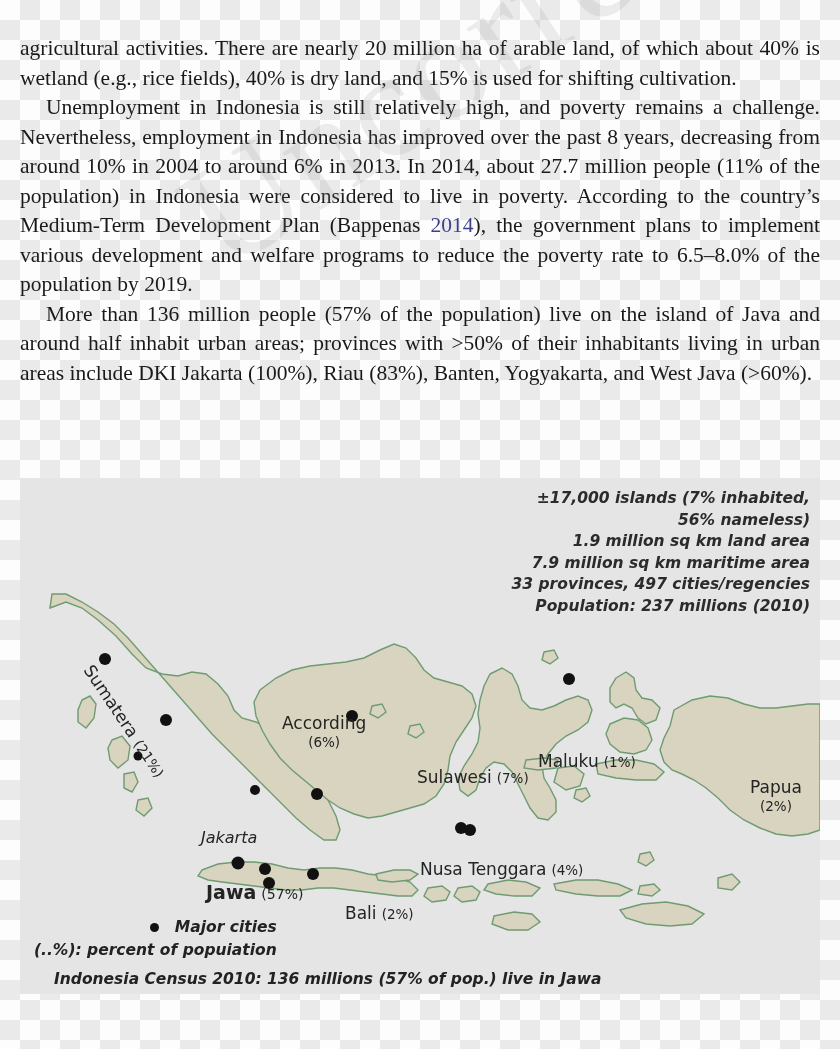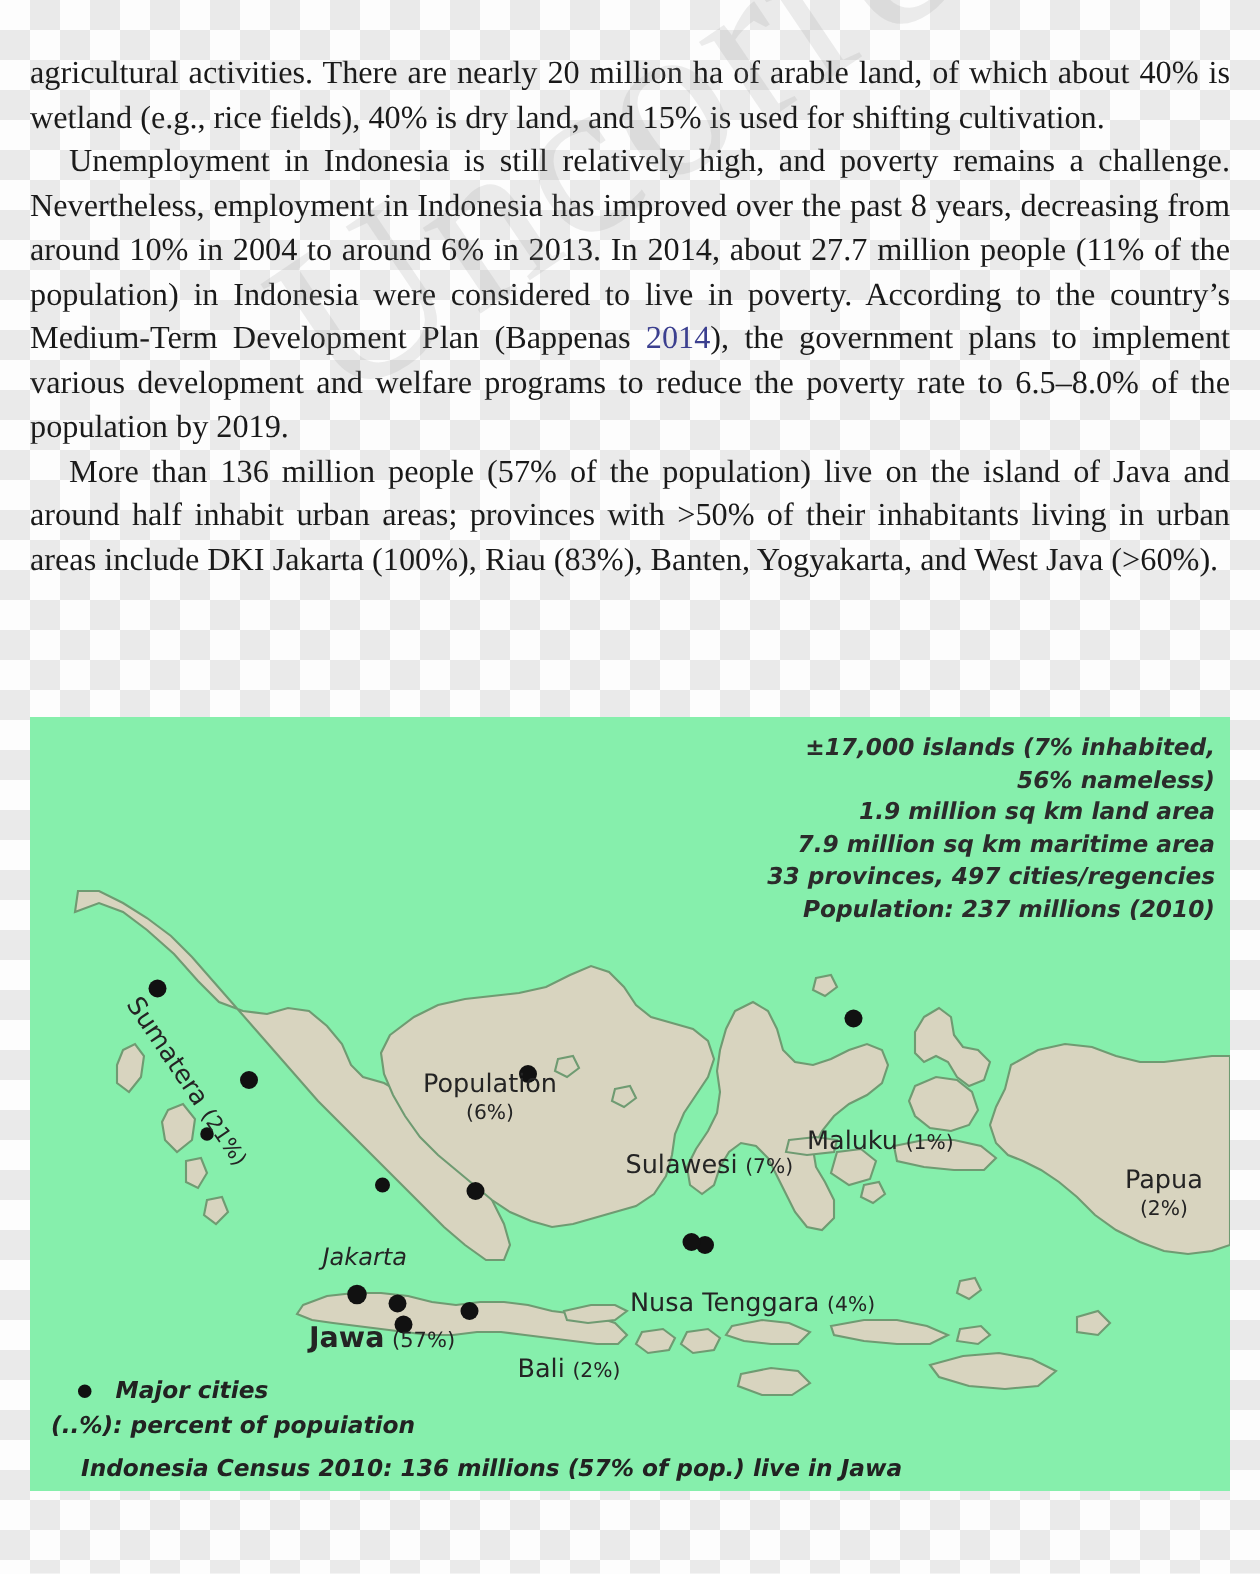--- a/index.html
+++ b/index.html
@@ -68,21 +68,21 @@
     color: #3b3f8f;
   }
 
   
   #figure-panel {
     position: absolute;
     left: 20px;
     top: 478px;
     width: 800px;
     height: 516px;
-    background: #86efac;
+    background: #e5e5e5;
     z-index: 4;
     overflow: hidden;
   }
 
   #stats-block {
     position: absolute;
     right: 10px;
     top: 10px;
     text-align: right;
     font-family: "DejaVu Sans", sans-serif;
@@ -137,38 +137,39 @@
   }
   #label-sumatera .lbl-pct { font-size: 14px; }
 
   #label-kalimantan { left: 262px; top: 236px; }
   #label-sulawesi   { left: 397px; top: 289px; }
   #label-maluku     { left: 518px; top: 273px; text-align: center; }
   #label-papua      { left: 730px; top: 300px; }
   #label-nusa       { left: 400px; top: 381px; }
   #label-bali       { left: 325px; top: 425px; }
   #label-jawa       { left: 186px; top: 403px; }
-  #label-jakarta    { left: 195px; top: 350px; }
+  #label-jakarta    { left: 181px; top: 350px; }
 
   
   #legend {
     position: absolute;
     left: 14px;
     top: 438px;
     z-index: 3;
     font-family: "DejaVu Sans", sans-serif;
     font-style: italic;
     font-weight: bold;
     color: #222;
   }
   #legend .legend-row {
     display: flex;
     align-items: center;
     height: 22px;
     font-size: 15.5px;
+    justify-content: flex-end;
   }
   #legend .legend-dot {
     width: 9px;
     height: 9px;
     border-radius: 50%;
     background: #111;
     margin-left: 18px;
     margin-right: 16px;
   }
   #legend .legend-row.second {
@@ -297,21 +298,21 @@
     <div>33 provinces, 497 cities/regencies</div>
     <div>Population: 237 millions (2010)</div>
   </div>
 
   <div id="label-sumatera" class="map-label">
     <span class="lbl-name">Sumatera</span>
     <span class="lbl-pct">(21%)</span>
   </div>
 
   <div id="label-kalimantan" class="map-label stacked">
-    <div class="lbl-name">Population</div>
+    <div class="lbl-name">According</div>
     <div class="lbl-pct">(6%)</div>
   </div>
 
   <div id="label-sulawesi" class="map-label">
     <span class="lbl-name">Sulawesi</span>
     <span class="lbl-pct">(7%)</span>
   </div>
 
   <div id="label-maluku" class="map-label">
     <span class="lbl-name">Maluku</span>

